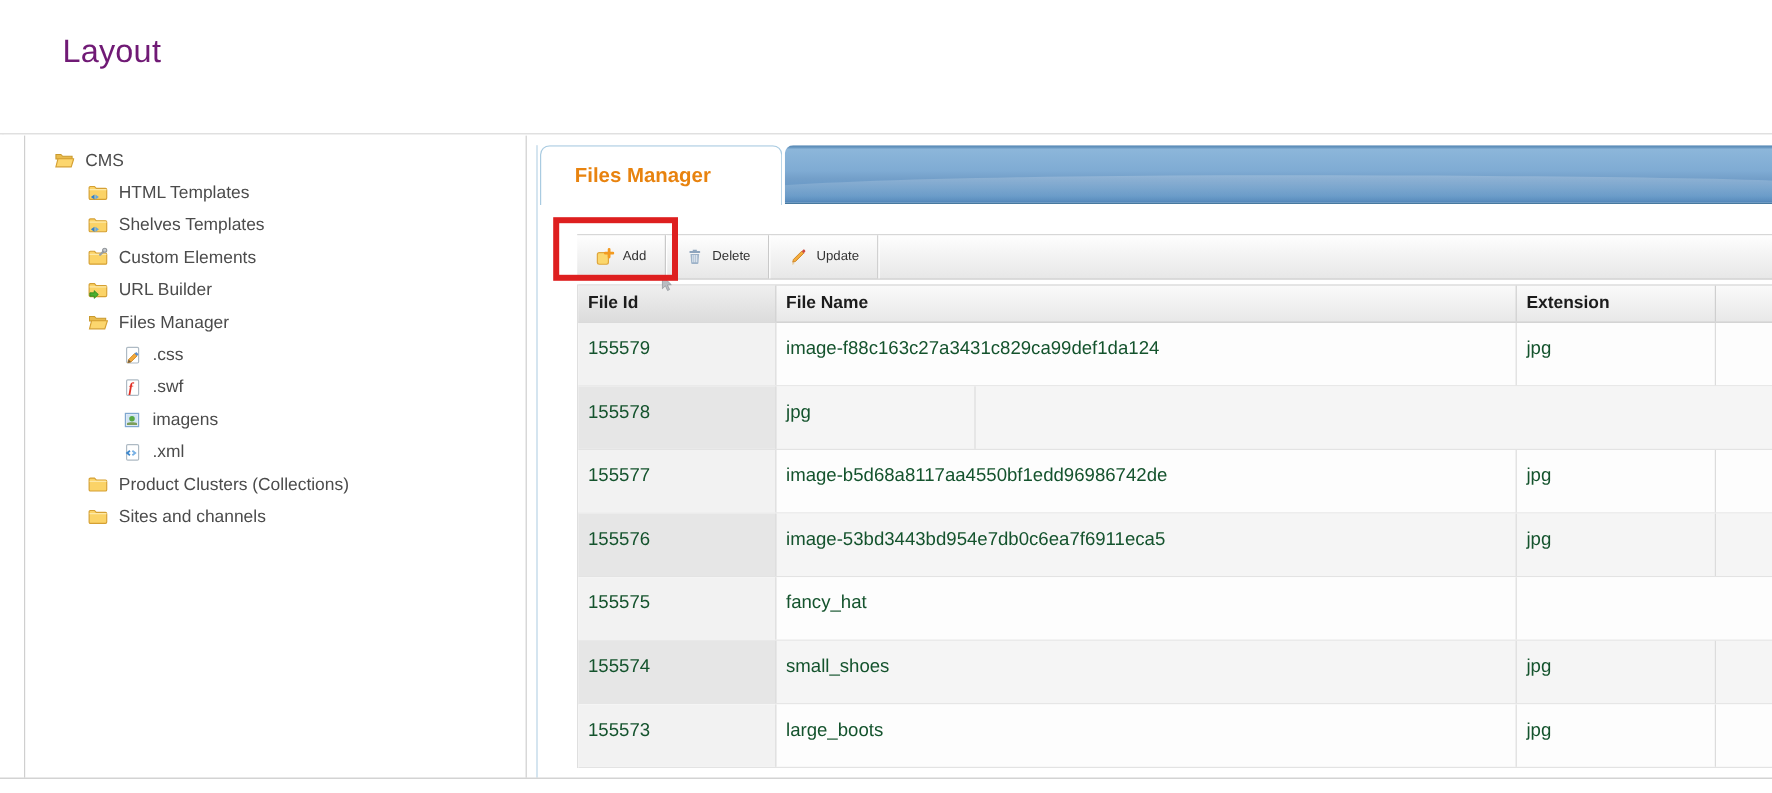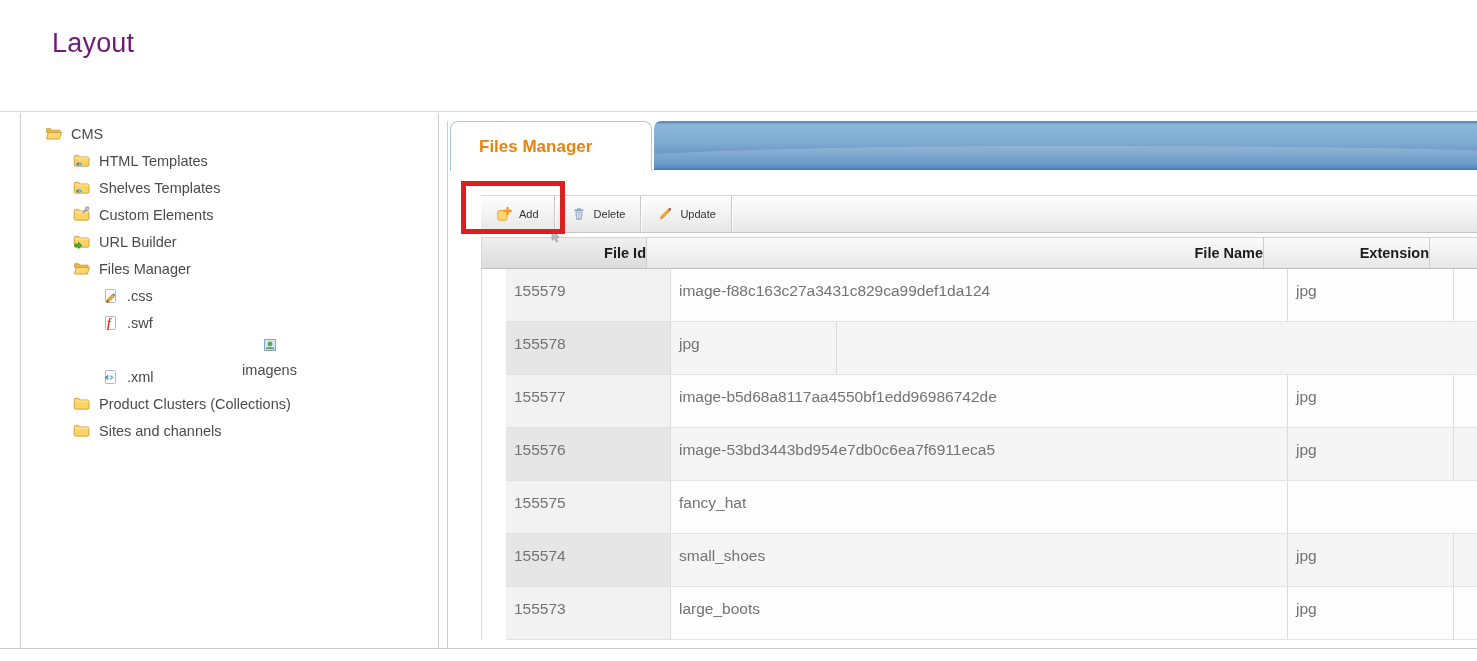--- a/index.html
+++ b/index.html
@@ -34,27 +34,27 @@
            background:linear-gradient(#fefefe,#e7e7e7);border-top:1px solid #d7d7d7;border-bottom:1px solid #c6c6c6;}
   .tbtn{display:flex;align-items:center;gap:7px;padding:0 15px;font-size:11px;color:#333;
         background:transparent;border:none;border-right:1px solid #c9c9c9;cursor:pointer;font-family:inherit;}
   .tbtn + .tbtn{border-left:1px solid #ffffff;}
   .tb-after{border-left:1px solid #ffffff;flex:1;}
   .tb-icon{width:16px;height:16px;display:inline-flex;}
   
   .grid{margin-top:4px;border-left:1px solid #d8d8d8;}
   .grid-header{display:flex;height:32px;box-sizing:border-box;border-top:1px solid #d4d4d4;border-bottom:1px solid #bdbdbd;
                background:linear-gradient(#fafafa,#e8e8e8);font-weight:bold;font-size:14.5px;color:#1c1c1c;}
-  .gh{box-sizing:border-box;padding:7px 0 0 8px;border-right:1px solid #cfcfcf;cursor:pointer;text-align:right;}
+  .gh{box-sizing:border-box;padding:7px 0 0 8px;border-right:1px solid #cfcfcf;cursor:pointer;}
   .gh.c-id{background:linear-gradient(#efefef,#dcdcdc);}
   .c-id{width:165px;}
   .c-name{width:617px;}
   .c-ext{width:166px;}
   .c-extra{flex:1;border-right:none;cursor:default;}
-  .grid-row{display:flex;height:53px;box-sizing:border-box;border-bottom:1px solid #e3e3e3;font-size:15.5px;color:#737373;cursor:pointer;margin-left:24px;}
+  .grid-row{display:flex;height:53px;box-sizing:border-box;border-bottom:1px solid #e3e3e3;font-size:15.5px;color:#14532d;cursor:pointer;}
   .gc{box-sizing:border-box;padding:13px 0 0 8px;border-right:1px solid #dcdcdc;overflow:hidden;white-space:nowrap;}
   .gc.c-extra{border-right:none;}
   .grid-row.odd{background:#fdfdfd;}
   .grid-row.odd .c-id{background:#f2f2f2;}
   .grid-row.even{background:#f5f5f5;}
   .grid-row.even .c-id{background:#e6e6e6;}
   
   .red-box{position:absolute;left:461px;top:181px;width:104px;height:53px;box-sizing:border-box;border:5px solid #de1f1f;z-index:5;}
   .cursor{position:absolute;left:551px;top:229px;z-index:4;}
   .bottom-line{position:absolute;left:0;top:648px;width:100%;height:1px;background:#c9c9c9;}
@@ -144,21 +144,21 @@
       </div>
       <div class="tree-row" style="padding-left: 80px;">
         <span class="tree-icon">
           <svg viewBox="0 0 16 16" width="16" height="16">
             <rect x="3.5" y="1.5" width="10" height="13" rx="1" fill="#fff" stroke="#aebac4" stroke-width="1"></rect>
             <text x="5" y="12" font-family="Liberation Serif,serif" font-size="11.5" font-style="italic" font-weight="bold" fill="#e03026">f</text>
           </svg>
         </span>
         <span>.swf</span>
       </div>
-      <div class="tree-row" style="padding-left: 80px; flex-direction: column;">
+      <div class="tree-row" style="padding-left: 80px;">
         <span class="tree-icon">
           <svg viewBox="0 0 16 16" width="16" height="16">
             <rect x="2.5" y="2.5" width="11" height="11" fill="#dfeaf6" stroke="#7fa7cf" stroke-width="1"></rect>
             <rect x="3.8" y="3.8" width="8.4" height="8.4" fill="#cfe3f4"></rect>
             <circle cx="8" cy="6.9" r="2.3" fill="#57a845"></circle>
             <path d="M3.8 12.2h8.4v-1.5c-1.5-1.1-6.9-1.1-8.4 0z" fill="#7c9e5a"></path>
           </svg>
         </span>
         <span>imagens</span>
       </div>

